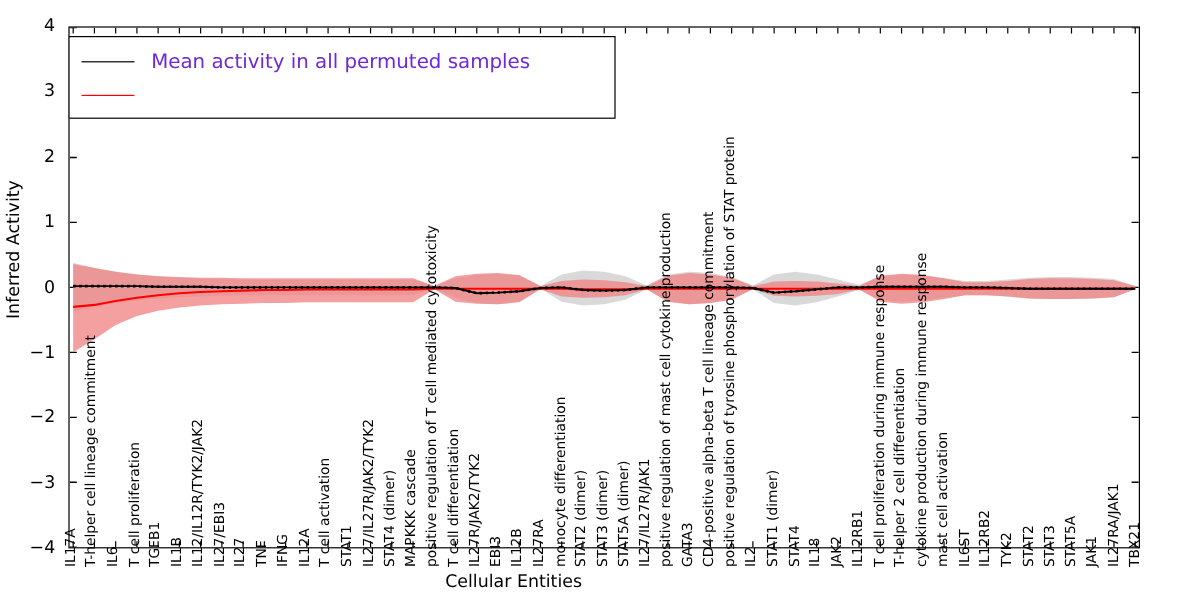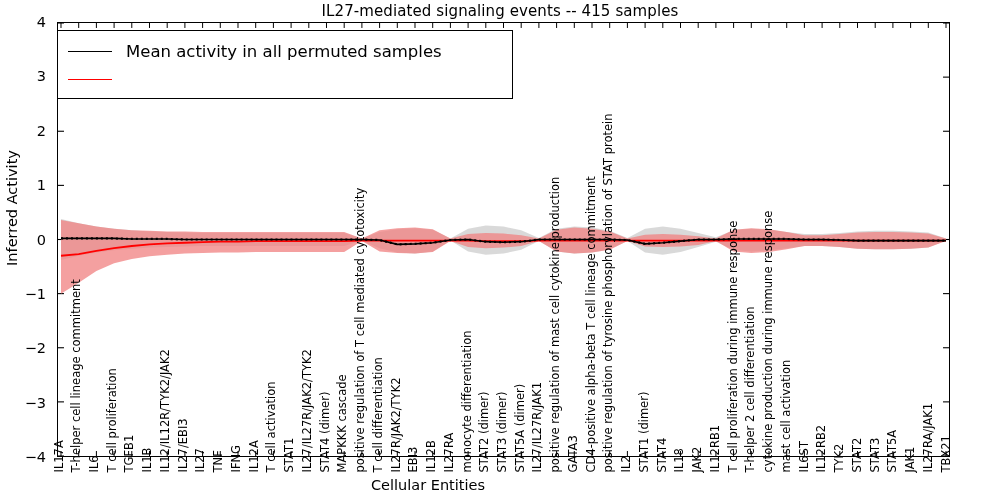--- a/index.html
+++ b/index.html
@@ -43,28 +43,27 @@
     border:1.2px solid #000;background:#fff;box-sizing:border-box;
     padding:6px 10px 6px 10px;
   }
   .legend-row{
     display:flex;align-items:center;height:28px;
   }
   .legend-swatch{
     width:44px;height:0;border-top-width:1.6px;border-top-style:solid;
     margin-right:14px;flex:0 0 auto;
   }
-  .legend-text{font-size:16.5px;color:#000000;white-space:nowrap;}
+  .legend-text{font-size:16.5px;color:#6d28d9;white-space:nowrap;}
 </style>
 </head>
 <body>
 
 <div id="figure">
 
-  <div id="chart-title">IL27-mediated signaling events -- 415 samples</div>
 
   <div id="ytitle">Inferred Activity</div>
   <div id="ylabels">
       <div class="ylab" style="top: 22px;">4</div>
       <div class="ylab" style="top: 76.375px;">3</div>
       <div class="ylab" style="top: 130.75px;">2</div>
       <div class="ylab" style="top: 185.125px;">1</div>
       <div class="ylab" style="top: 239.5px;">0</div>
       <div class="ylab" style="top: 293.875px;">−1</div>
       <div class="ylab" style="top: 348.25px;">−2</div>

